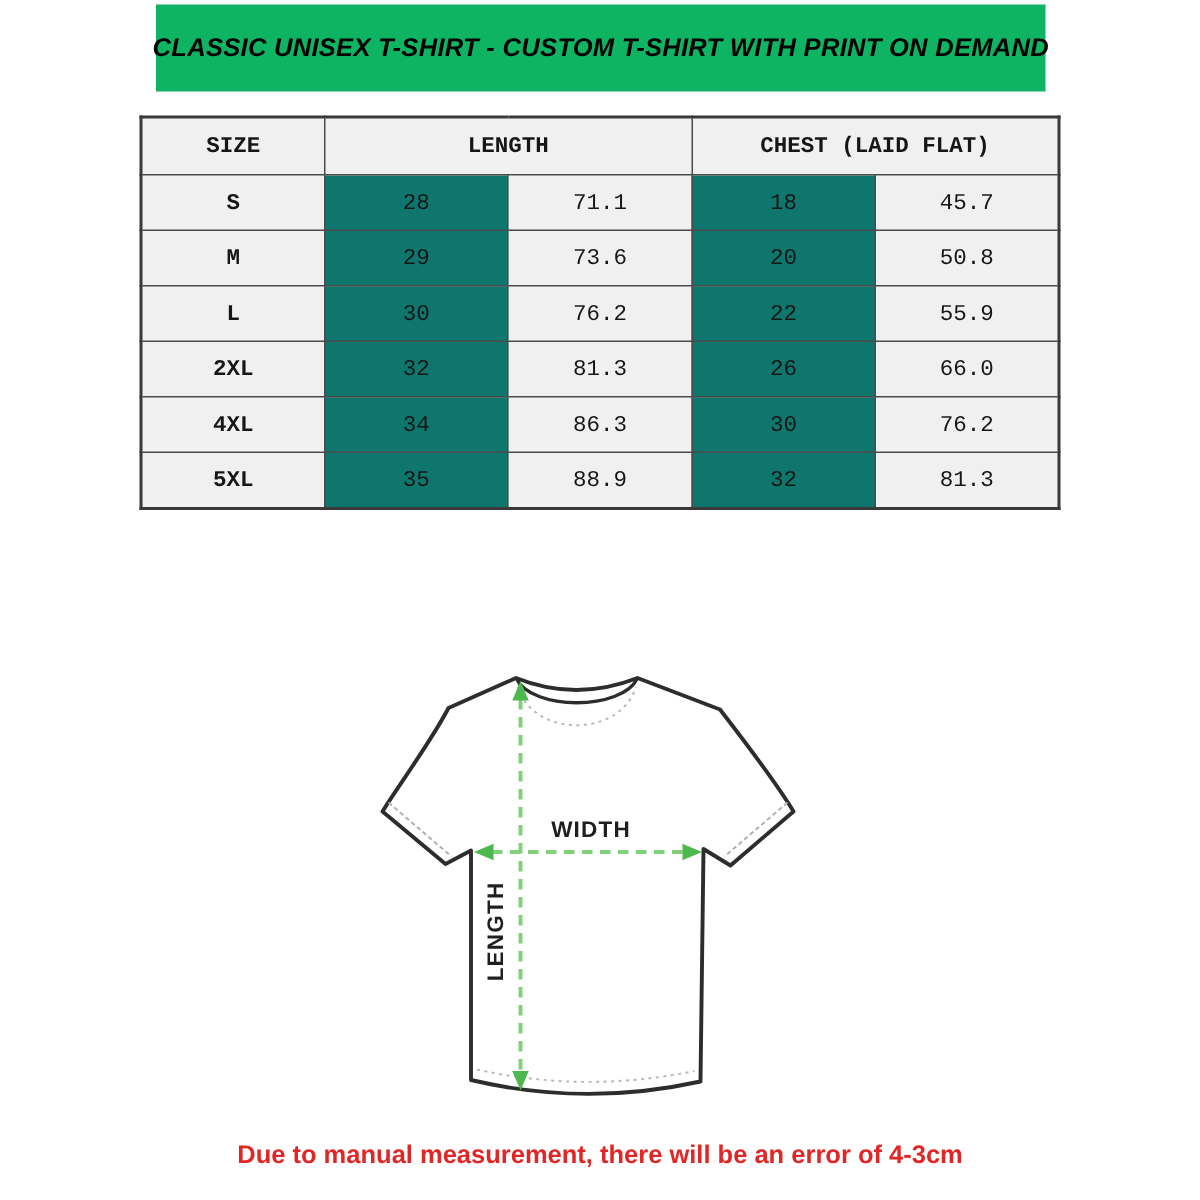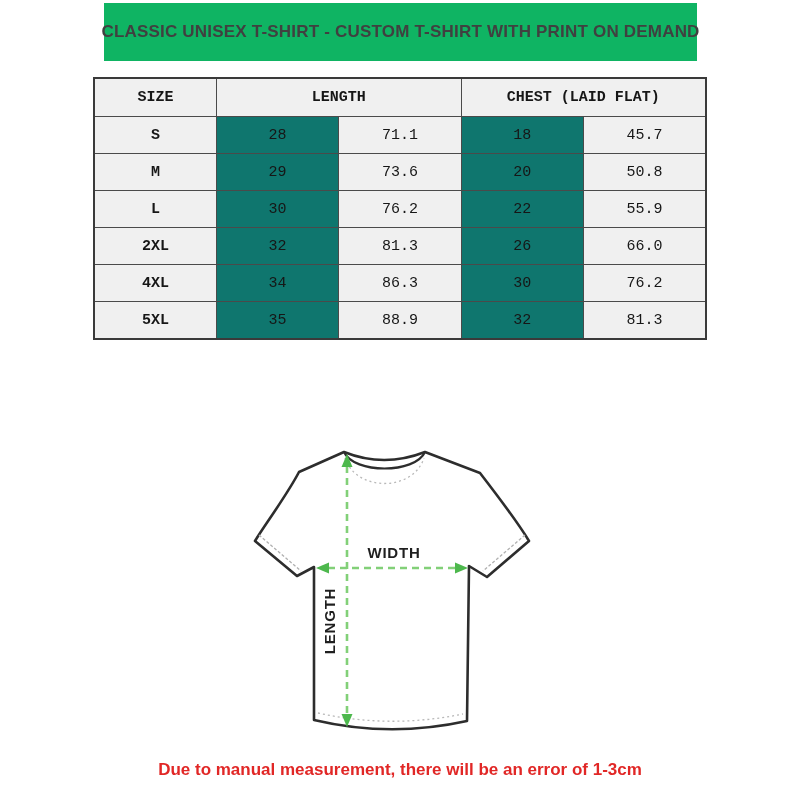--- a/index.html
+++ b/index.html
@@ -5,22 +5,23 @@
   html,body { margin:0; padding:0; }
   body {
     width:800px; height:800px; background:#ffffff; position:relative;
     font-family:"Liberation Sans", sans-serif; overflow:hidden;
   }
   .banner {
     position:absolute; left:104px; top:3px; width:593px; height:58px;
     background:#0fb463; display:flex; align-items:center; justify-content:center;
   }
   .banner-title {
-    color:#404040; font-weight:bold; font-size:17px; letter-spacing:0.2px;
+    color:#000000; font-weight:bold; font-size:17px; letter-spacing:0.2px;
     white-space:nowrap;
+    font-style:italic;
   }
   table.size-table {
     position:absolute; left:93px; top:77px; width:614px;
     border-collapse:collapse; table-layout:fixed;
     border:2px solid #3a3a3a;
     font-family:Liberation Mono, monospace;
   }
   .size-table th, .size-table td {
     border:1.5px solid #4a4a4a; height:36px; padding:0;
     text-align:center; vertical-align:middle;
@@ -131,13 +132,13 @@
     <g>
       <line x1="115" y1="26" x2="115" y2="275" stroke="#82d078" stroke-width="2.6" stroke-dasharray="7,5"></line>
       <polygon points="115,14 109.5,27 120.5,27" fill="#4db84d"></polygon>
       <polygon points="115,287 109.5,274 120.5,274" fill="#4db84d"></polygon>
     </g>
     <text class="meas-label" x="162" y="118" text-anchor="middle">WIDTH</text>
     <text class="meas-label" x="103" y="181" text-anchor="middle" transform="rotate(-90 103 181)">LENGTH</text>
   </svg>
 </div>
 
-<div class="note">Due to manual measurement, there will be an error of 1-3cm</div>
+<div class="note">Due to manual measurement, there will be an error of 4-3cm</div>
 
 </body></html>

